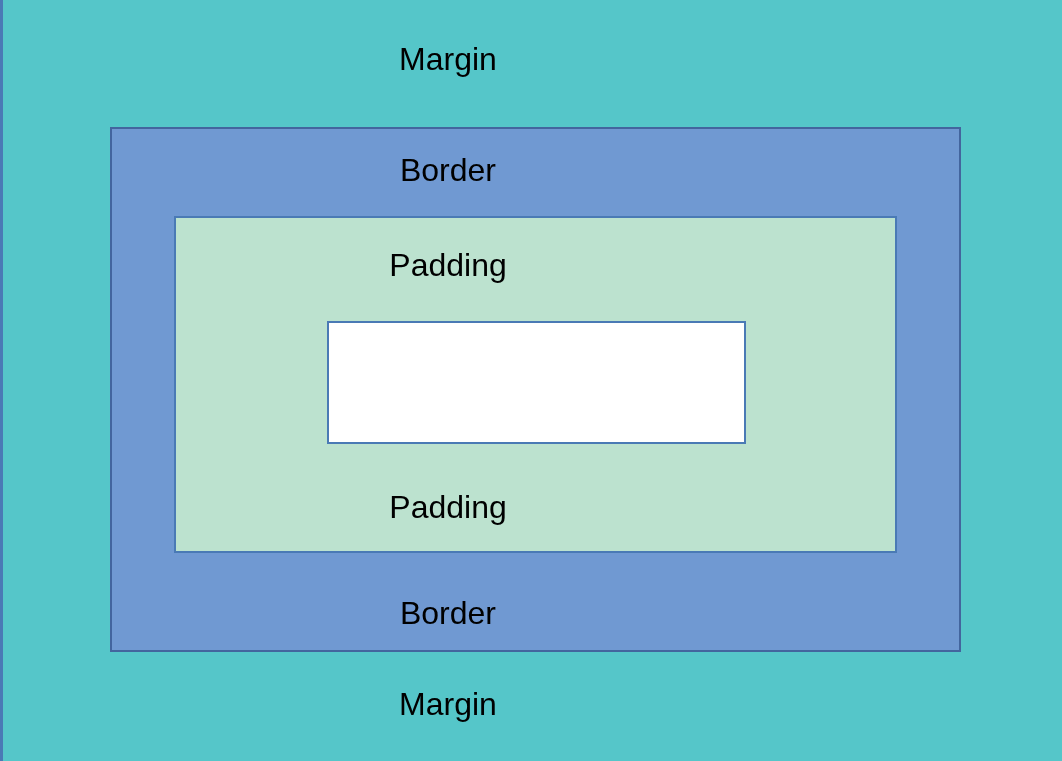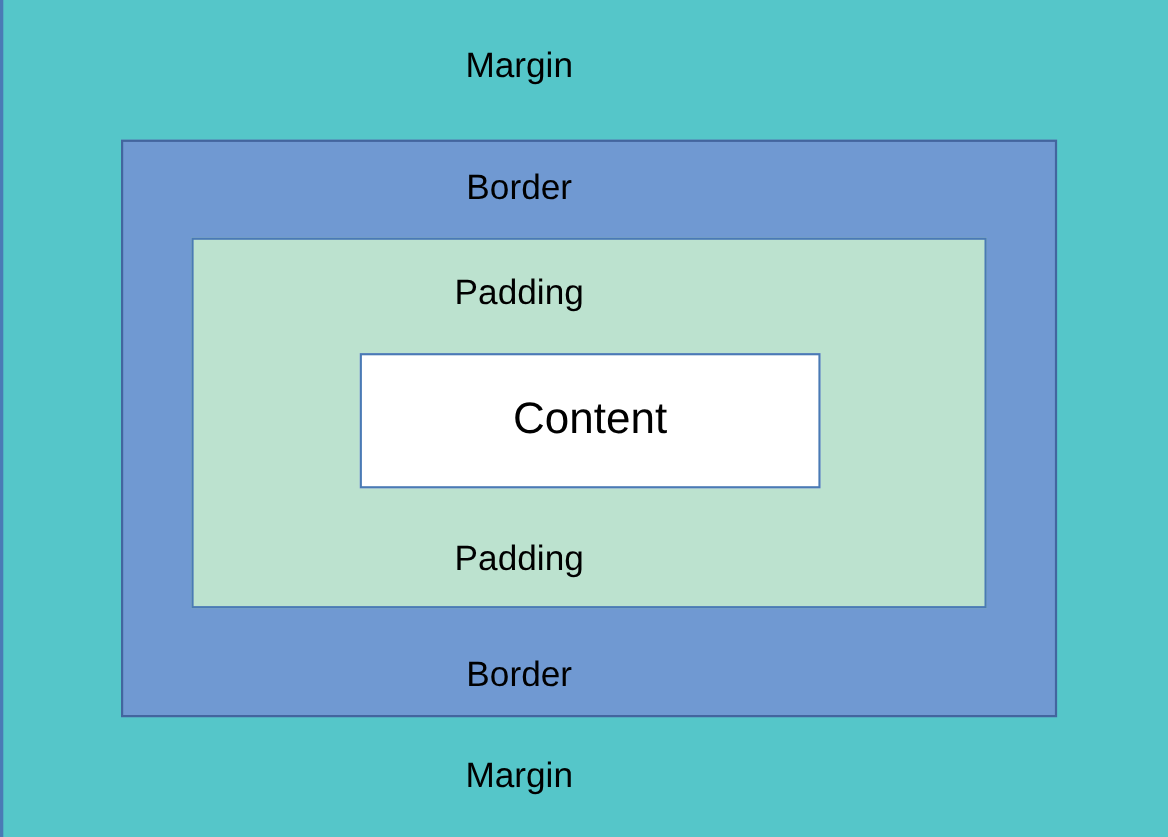--- a/index.html
+++ b/index.html
@@ -71,21 +71,20 @@
   .label {
     position: absolute;
     left: 0;
     width: 896px;
     text-align: center;
     color: #000000;
     font-family: "Liberation Sans", sans-serif;
     font-size: 32px;
     line-height: 38px;
     white-space: nowrap;
-    padding-left: 24px;
   }
 
   .label-margin-top    { top: 40px; }
   .label-border-top    { top: 151px; }
   .label-padding-top   { top: 246px; }
   .label-padding-bottom{ top: 488px; }
   .label-border-bottom { top: 594px; }
   .label-margin-bottom { top: 685px; }
 
   .label-content {
@@ -113,21 +112,20 @@
   <div class="padding-box"></div>
 
   <div class="content-box"></div>
 
   <div class="label label-margin-top">Margin</div>
 
   <div class="label label-border-top">Border</div>
 
   <div class="label label-padding-top">Padding</div>
 
-  <div class="label-content">Content</div>
 
   <div class="label label-padding-bottom">Padding</div>
 
   <div class="label label-border-bottom">Border</div>
 
   <div class="label label-margin-bottom">Margin</div>
 
 </div>
 
 </body></html>

